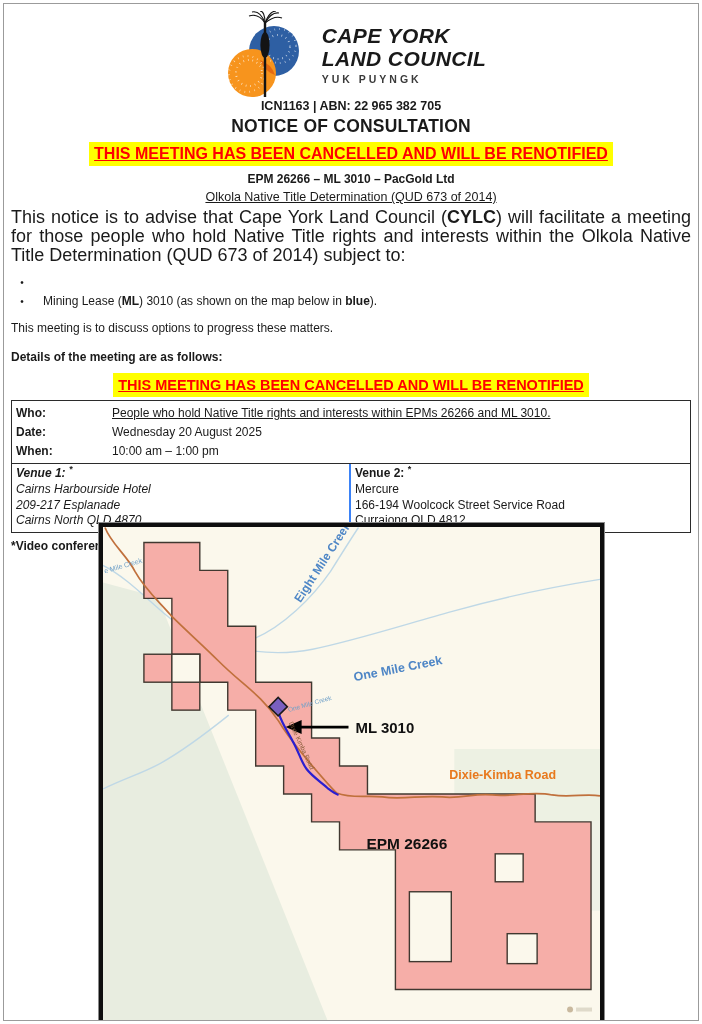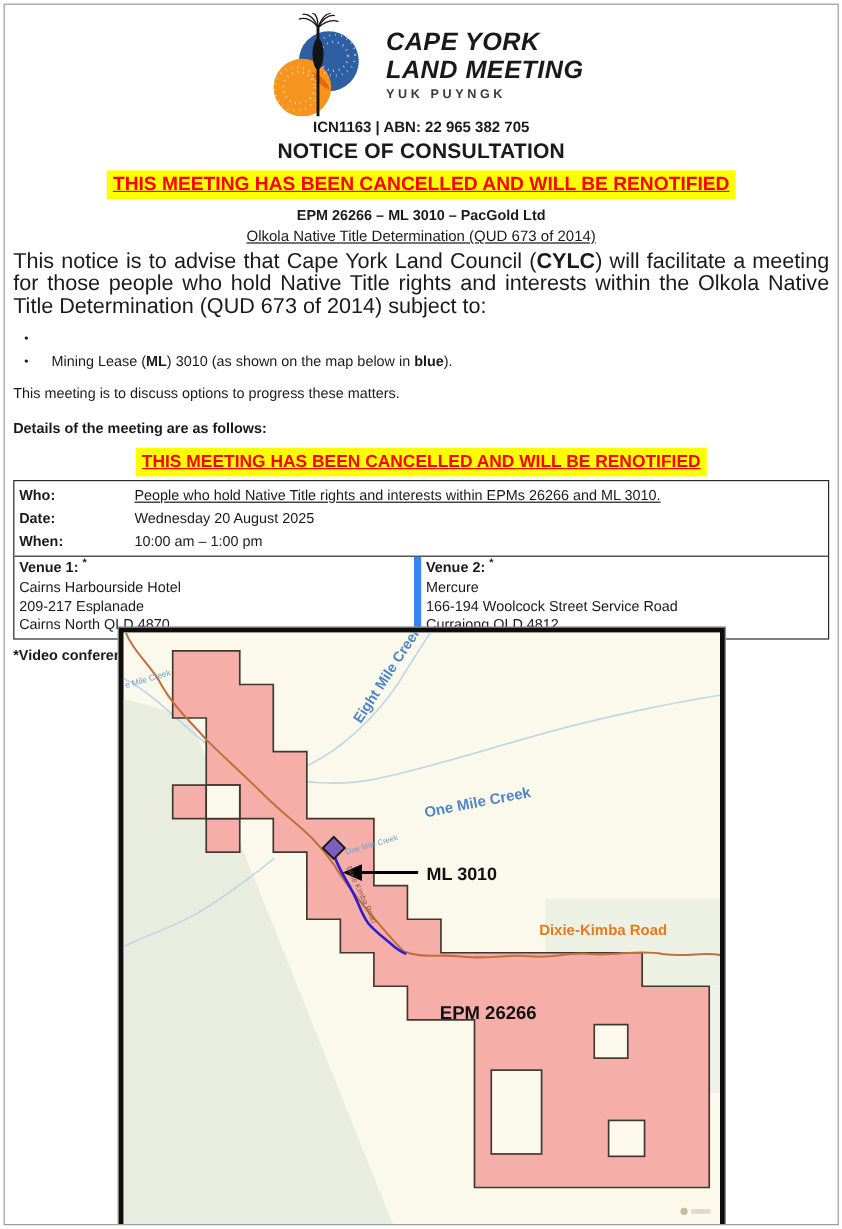--- a/index.html
+++ b/index.html
@@ -32,21 +32,21 @@
   .closing{font-size:12px;line-height:16px;margin-top:9px;}
   .details-heading{font-size:12px;font-weight:800;line-height:16px;margin-top:13px;}
 
   
   .mtable{border:1px solid #2b2b2b;margin-top:3px;}
   .mrows{padding:3px 0 2px 4px;border-bottom:1px solid #2b2b2b;}
   .mrow{display:flex;font-size:12px;line-height:19px;}
   .mlabel{width:96px;font-weight:800;flex:0 0 auto;}
   .venues{display:flex;}
   .venue{width:50%;box-sizing:border-box;padding:2px 6px 3px 4px;font-size:12px;line-height:15.8px;}
-  .venue.v1{border-right:6px solid #3b82f6;}
+  .venue.v1{border-right:2px solid #3b82f6;font-style:italic;}
   .venue-h{font-weight:800;}
   .footnote{font-size:12px;line-height:15px;margin-top:6px;}
 
   sup{font-size:9px;vertical-align:super;line-height:0;}
 
   
   .map-frame{position:absolute;left:95px;top:519px;width:497px;height:494px;border:4px solid #0e0e0e;box-shadow:0 0 0 1px #8a8a8a;background:#FBF8EC;}
   .map-frame svg{display:block;}
   .map-frame text{font-family:"Liberation Sans",sans-serif;}
 </style>
@@ -71,21 +71,21 @@
           <path d="M49,12 C45,6 39,3 33,5"></path>
           <path d="M49,12 C46,4 41,0 36,1"></path>
           <path d="M49,12 C49,4 47,0 44,0"></path>
           <path d="M49,12 C53,5 58,1 63,2"></path>
           <path d="M49,12 C52,4 56,0 60,0"></path>
           <path d="M49,12 C55,7 61,5 66,7"></path>
         </g>
       </svg>
       <div class="logo-text">
         <div class="org-line">CAPE YORK</div>
-        <div class="org-line">LAND MEETING</div>
+        <div class="org-line">LAND COUNCIL</div>
         <div class="org-tag">YUK PUYNGK</div>
       </div>
     </div>
 
     <div class="icn">ICN1163 | ABN: 22 965 382 705</div>
     <div class="doc-title">NOTICE OF CONSULTATION</div>
 
     <div class="banner-wrap">
       <span class="banner b1">THIS MEETING HAS BEEN CANCELLED AND WILL BE RENOTIFIED</span>
     </div>

